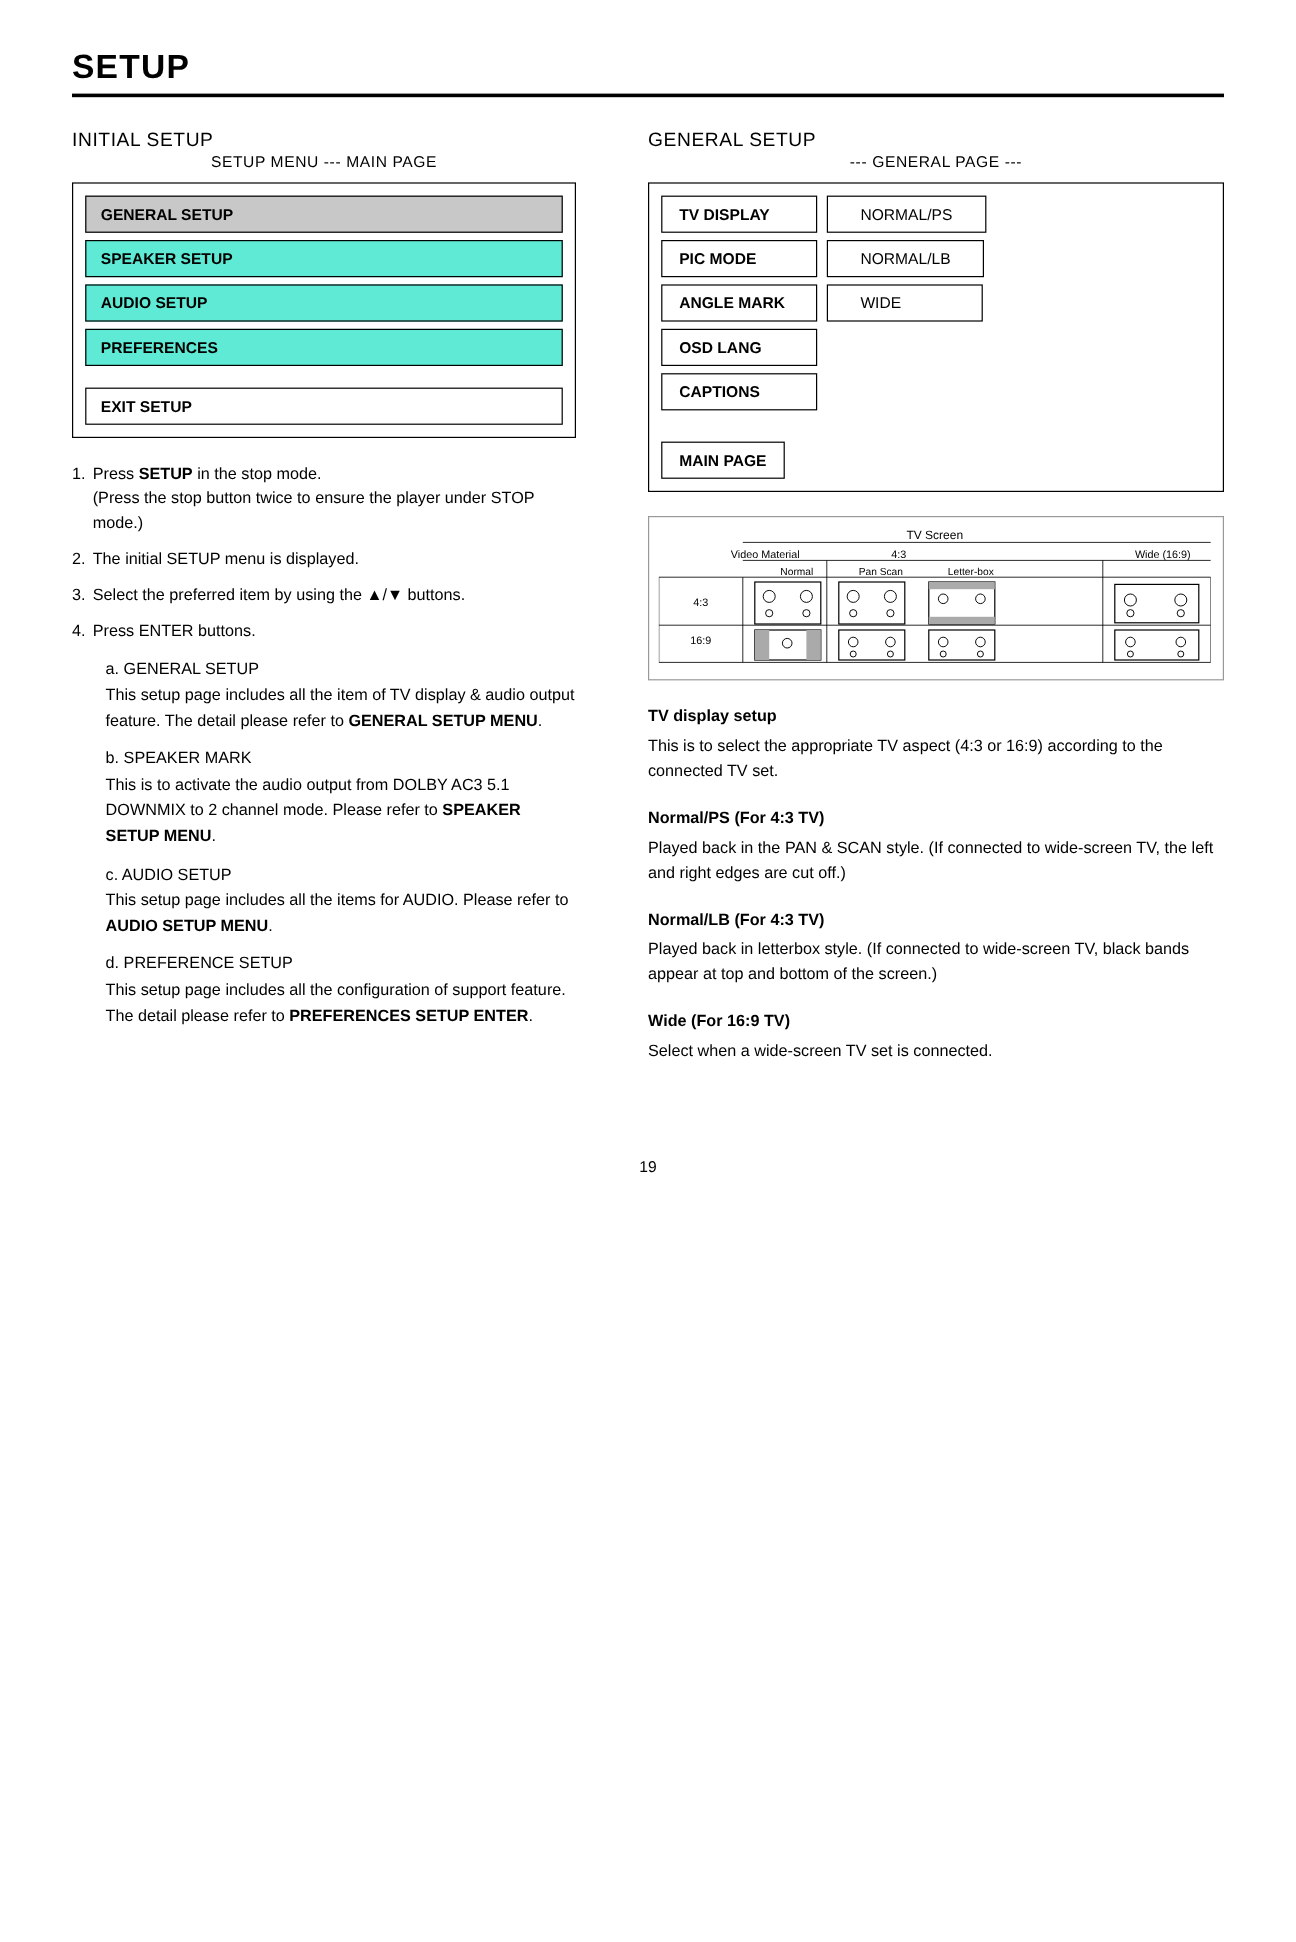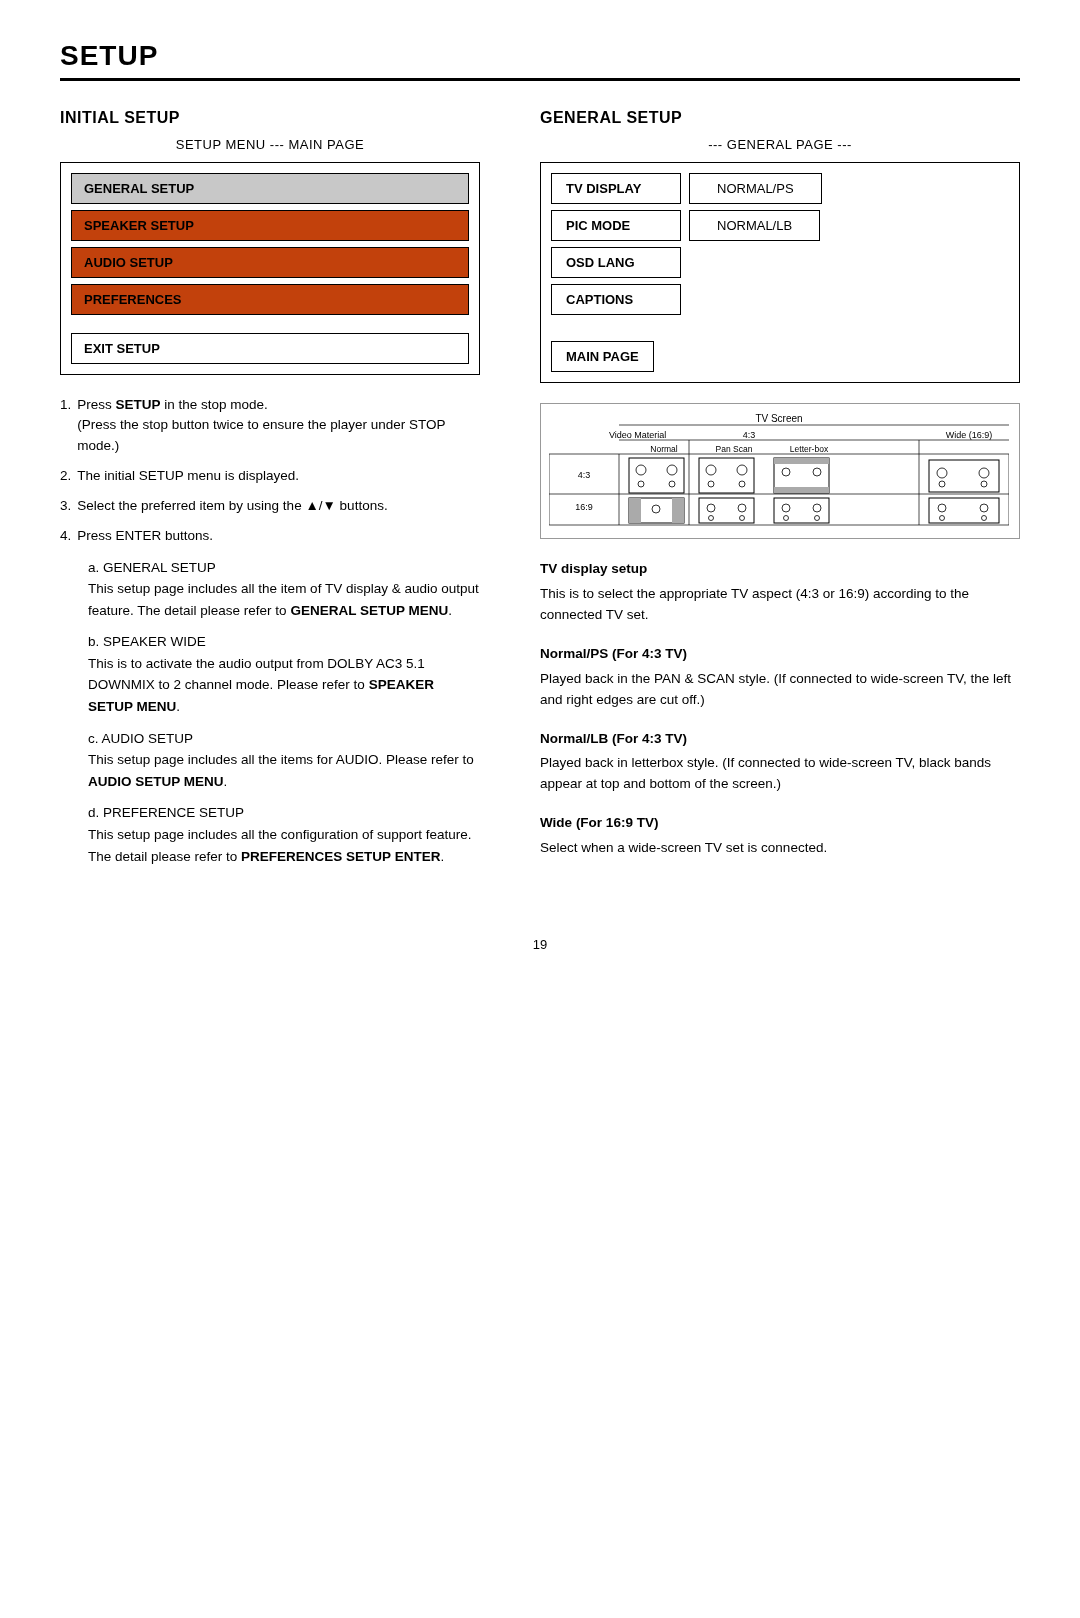--- a/index.html
+++ b/index.html
@@ -26,23 +26,23 @@
       display: flex;
       gap: 60px;
       align-items: flex-start;
     }
 
     .left-col { width: 420px; flex-shrink: 0; }
     .right-col { flex: 1; }
 
     .section-title {
       font-size: 16px;
-      font-weight: 700;
+      font-weight: 400;
       letter-spacing: 0.5px;
-      margin-bottom: 10px;
+      margin-bottom: 0;
     }
 
     .subtitle {
       font-size: 13px;
       font-weight: normal;
       text-align: center;
       margin-bottom: 10px;
       letter-spacing: 0.5px;
     }
 
@@ -50,21 +50,21 @@
       border: 1.5px solid #000;
       padding: 10px;
     }
 
     .menu-item {
       border: 1.5px solid #000;
       padding: 7px 12px;
       margin-bottom: 6px;
       font-size: 13px;
       font-weight: bold;
-      background: #c2410c;
+      background: #5eead4;
     }
 
     .menu-item.highlighted {
       background: #c8c8c8;
     }
 
     .menu-item-exit {
       border: 1.5px solid #000;
       padding: 7px 12px;
       margin-top: 18px;
@@ -198,21 +198,21 @@
       <div class="instr-item">
         <span class="instr-num">4.</span>
         <span>Press ENTER buttons.</span>
       </div>
 
       <div class="sub-item">
         <span class="sub-item-label">a. GENERAL SETUP</span><br>
         This setup page includes all the item of TV display &amp; audio output feature. The detail please refer to <b>GENERAL SETUP MENU</b>.
       </div>
       <div class="sub-item">
-        <span class="sub-item-label">b. SPEAKER WIDE</span><br>
+        <span class="sub-item-label">b. SPEAKER MARK</span><br>
         This is to activate the audio output from DOLBY AC3 5.1 DOWNMIX to 2 channel mode. Please refer to <b>SPEAKER SETUP MENU</b>.
       </div>
       <div class="sub-item">
         <span class="sub-item-label">c. AUDIO SETUP</span><br>
         This setup page includes all the items for AUDIO. Please refer to <b>AUDIO SETUP MENU</b>.
       </div>
       <div class="sub-item">
         <span class="sub-item-label">d. PREFERENCE SETUP</span><br>
         This setup page includes all the configuration of support feature. The detail please refer to <b>PREFERENCES SETUP ENTER</b>.
       </div>
@@ -228,20 +228,24 @@
       <div class="gen-row">
         <div class="gen-cell">TV DISPLAY</div>
         <div class="gen-cell-right">NORMAL/PS</div>
       </div>
 
       <div class="gen-row">
         <div class="gen-cell">PIC MODE</div>
         <div class="gen-cell-right">NORMAL/LB</div>
       </div>
 
+      <div class="gen-row">
+        <div class="gen-cell">ANGLE MARK</div>
+        <div class="gen-cell-right">WIDE</div>
+      </div>
 
       <div class="gen-row">
         <div class="gen-cell">OSD LANG</div>
       </div>
 
       <div class="gen-row">
         <div class="gen-cell">CAPTIONS</div>
       </div>
 
 

